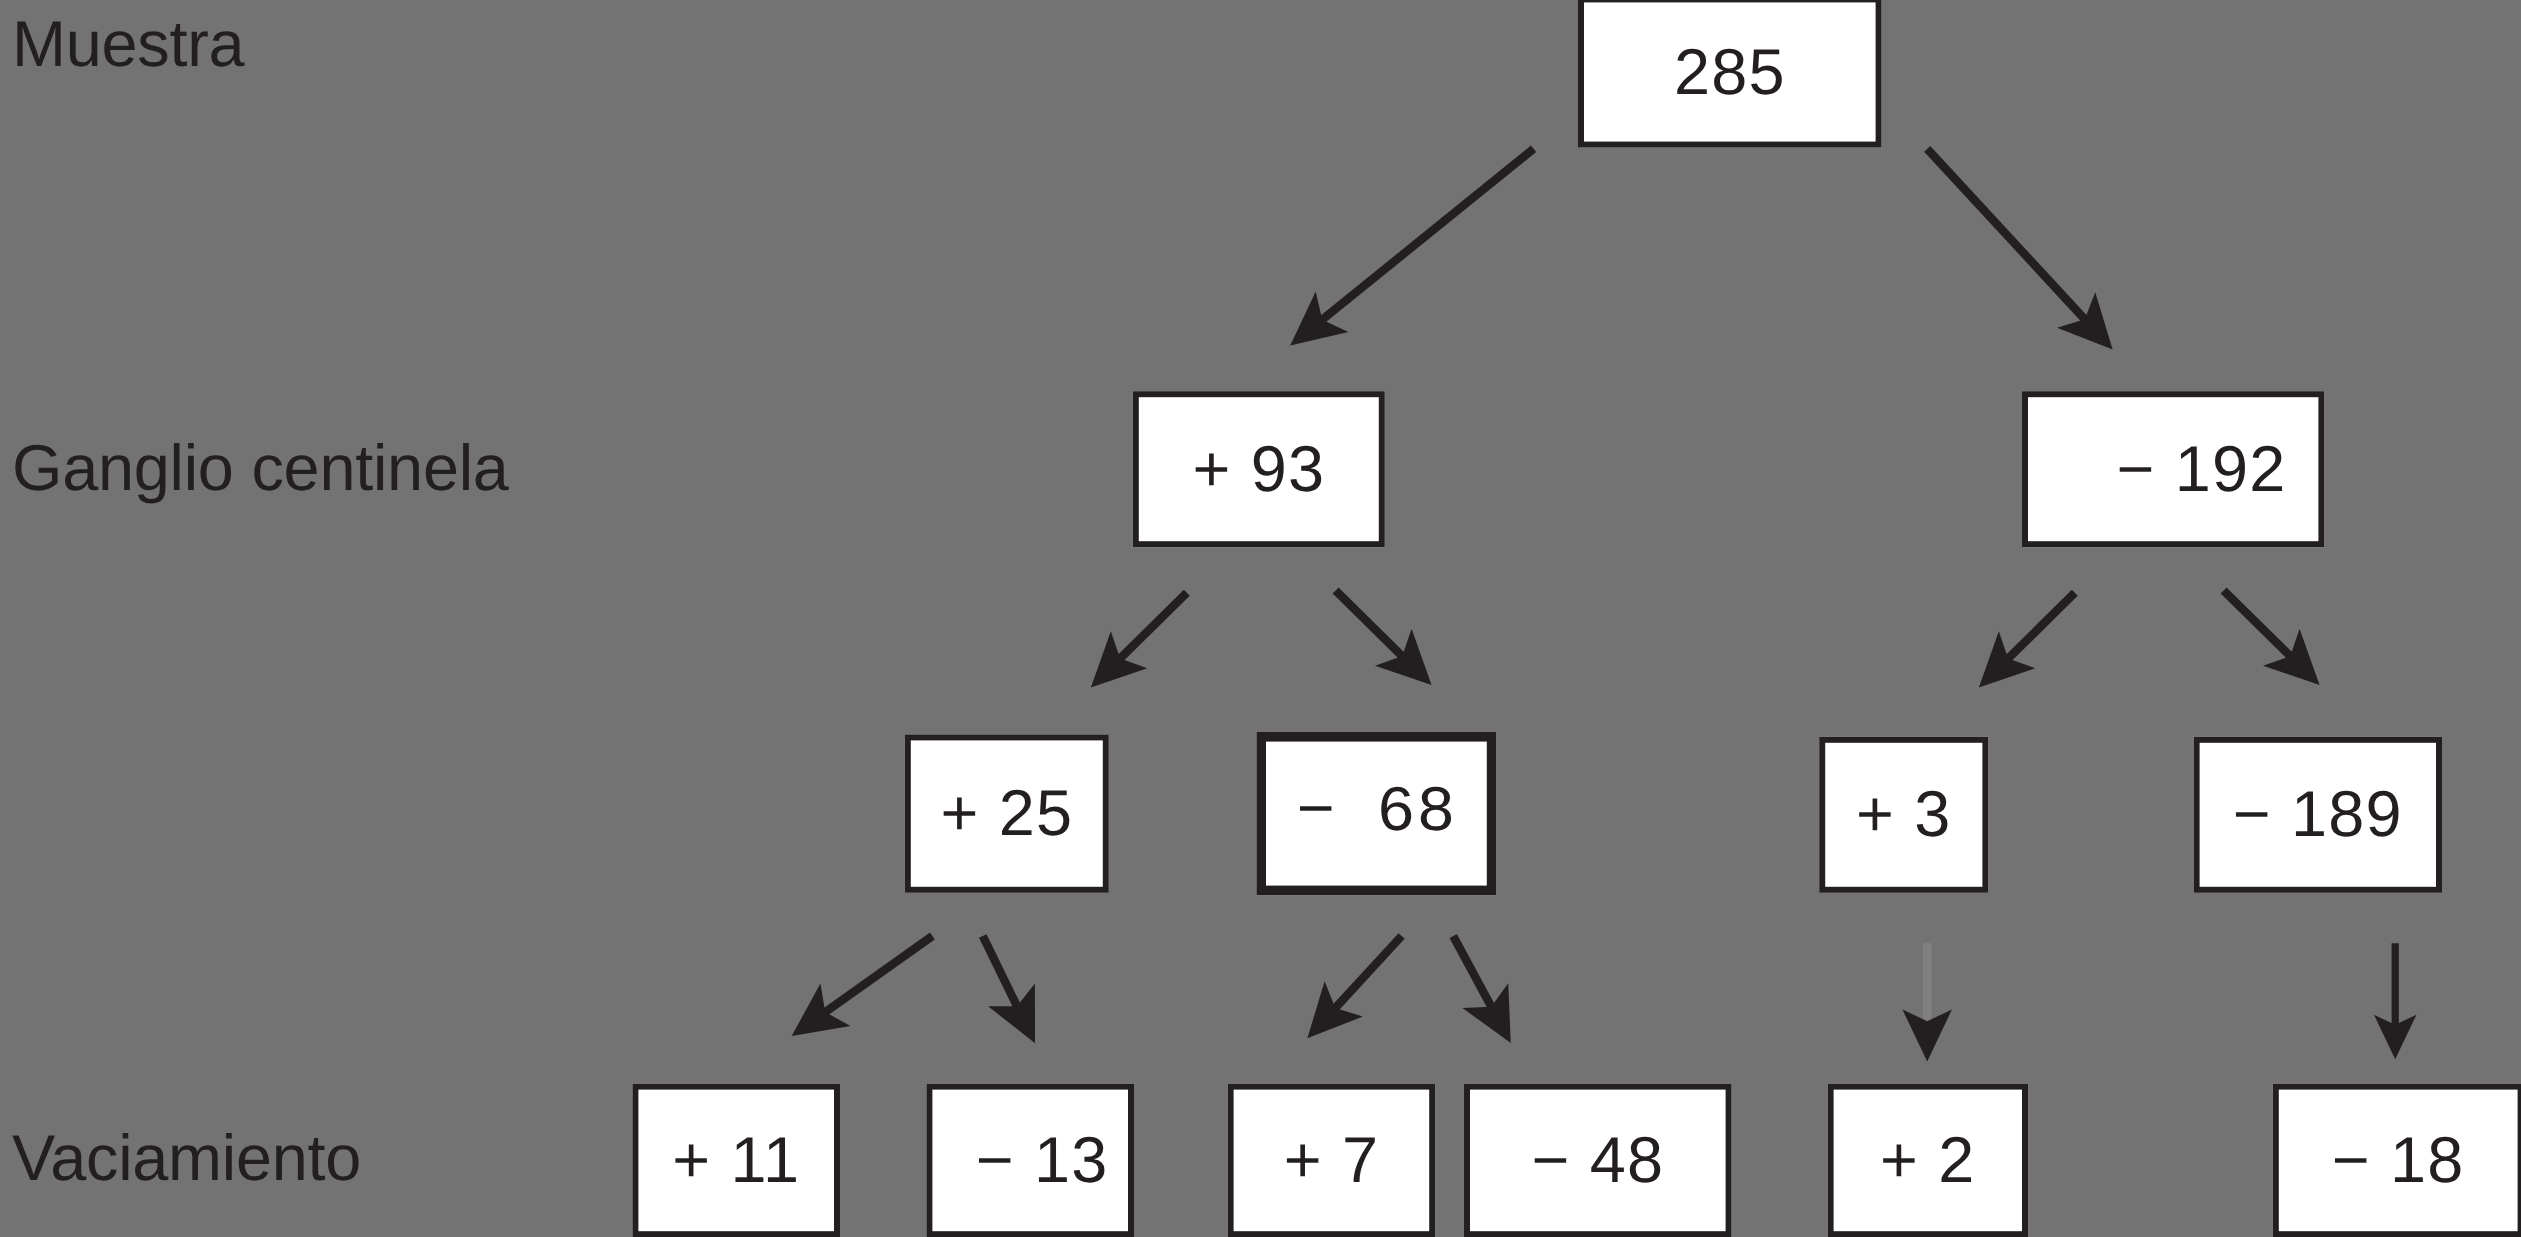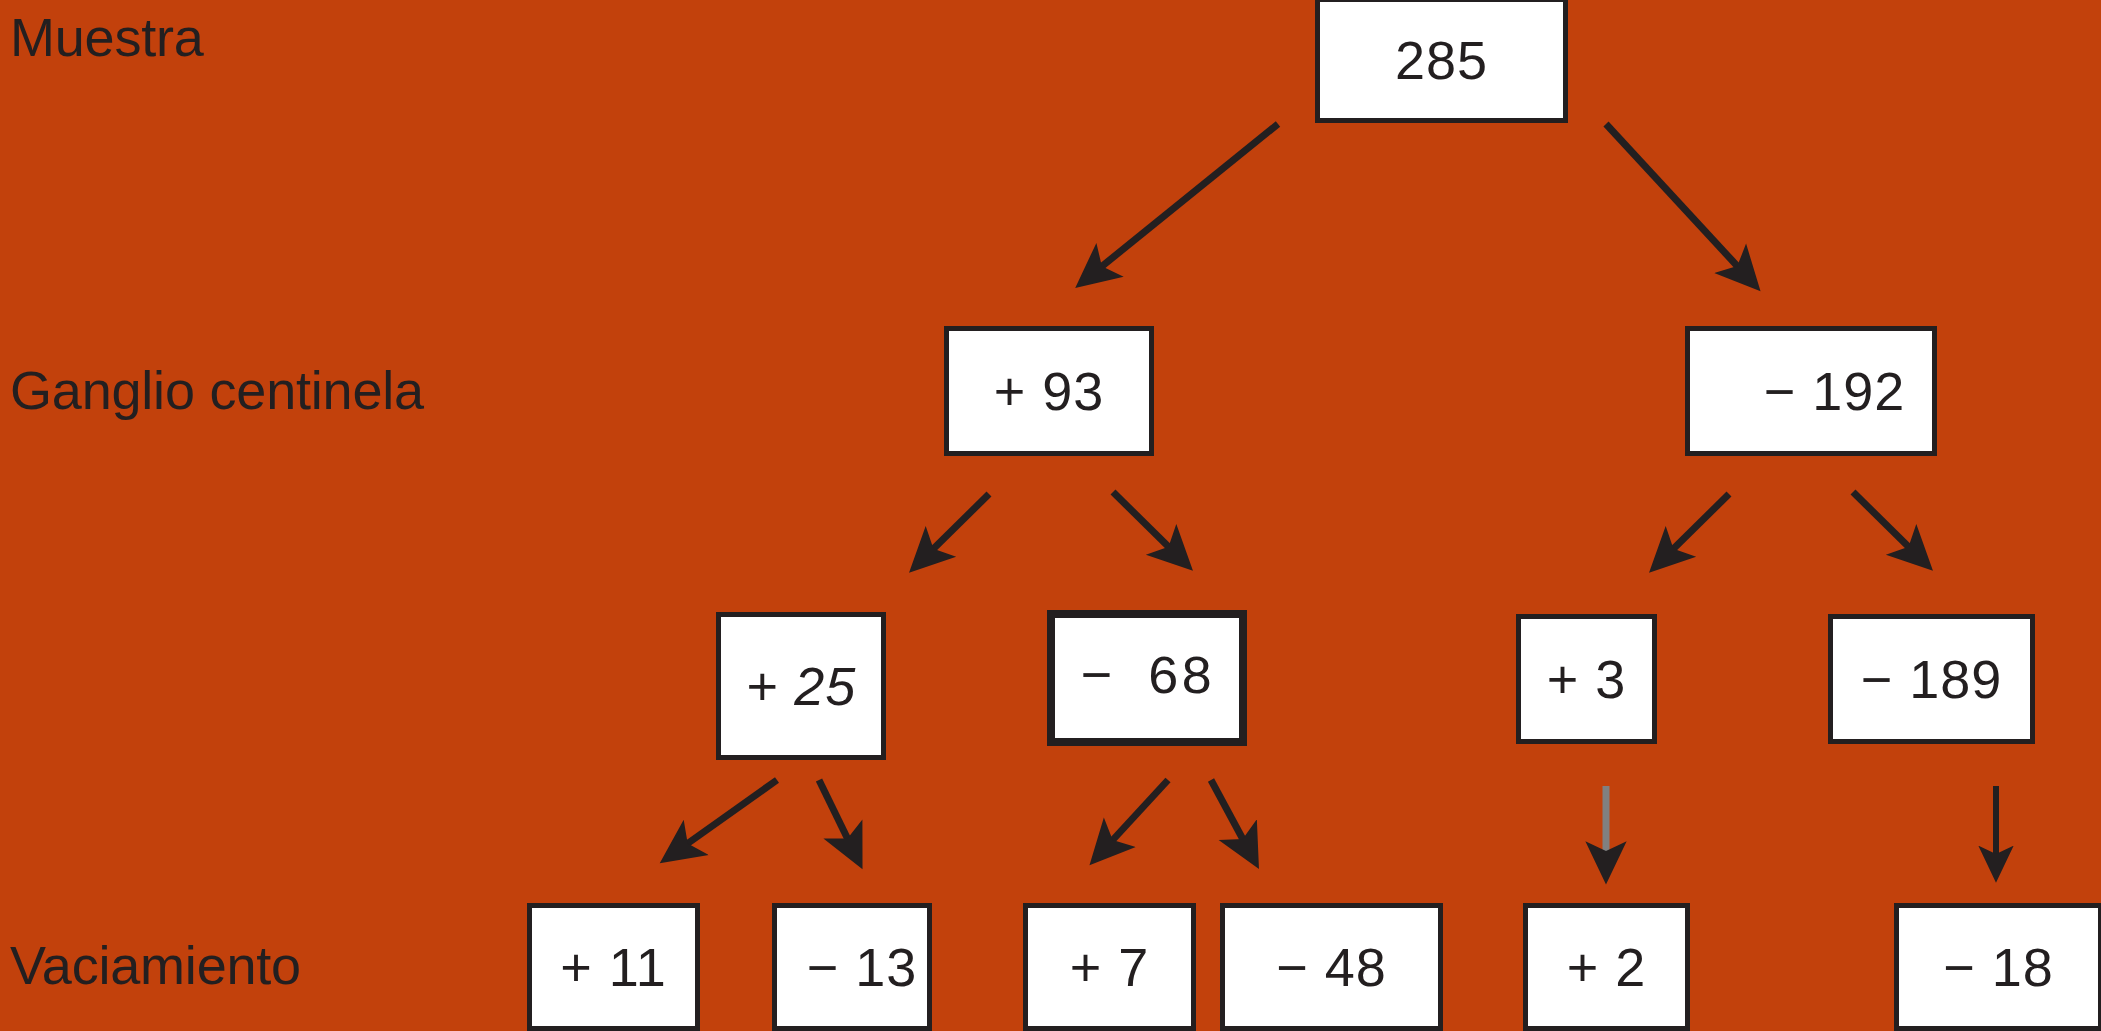--- a/index.html
+++ b/index.html
@@ -7,21 +7,21 @@
     padding: 0;
     background: #ffffff;
   }
   body {
     font-family: "Liberation Sans", sans-serif;
   }
   #canvas {
     position: relative;
     width: 2101px;
     height: 1031px;
-    background: #c2410c;
+    background: #737373;
     overflow: hidden;
   }
   .row-label {
     position: absolute;
     font-family: "Liberation Sans", sans-serif;
     font-size: 54px;
     color: #231f20;
     white-space: nowrap;
     letter-spacing: -0.2px;
     line-height: 1;
@@ -123,31 +123,31 @@
       <line x1="1996" y1="786" x2="1996" y2="872" stroke="#231f20" stroke-width="6" marker-end="url(#ah-black-v)"></line>
     </g>
   </svg>
 
   <div class="node" style="left:1315px; top:-3px; width:253px; height:126px;">285</div>
 
   <div class="node" style="left:944px; top:326px; width:210px; height:130px;">+ 93</div>
 
   <div class="node" style="left:1685px; top:326px; width:252px; height:130px;padding-left:47px;">− 192</div>
 
-  <div class="node" style="left:716px; top:612px; width:170px; height:148px;font-style:italic;">+ 25</div>
+  <div class="node" style="left:754px; top:612px; width:170px; height:132px;">+ 25</div>
 
   <div class="node thick" style="left:1047px; top:610px; width:200px; height:136px;">− 68</div>
 
   <div class="node" style="left:1516px; top:614px; width:141px; height:130px;">+ 3</div>
 
   <div class="node" style="left:1828px; top:614px; width:207px; height:130px;">− 189</div>
 
   <div class="node" style="left:527px; top:903px; width:173px; height:128px;">+ 11</div>
 
-  <div class="node" style="left:772px; top:903px; width:160px; height:128px;padding-left:20px;">− 13</div>
+  <div class="node" style="left:772px; top:903px; width:173px; height:128px;padding-left:20px;">− 13</div>
 
   <div class="node" style="left:1023px; top:903px; width:173px; height:128px;">+ 7</div>
 
   <div class="node" style="left:1220px; top:903px; width:223px; height:128px;">− 48</div>
 
   <div class="node" style="left:1523px; top:903px; width:167px; height:128px;">+ 2</div>
 
   <div class="node" style="left:1894px; top:903px; width:209px; height:128px;">− 18</div>
 
 </div>

